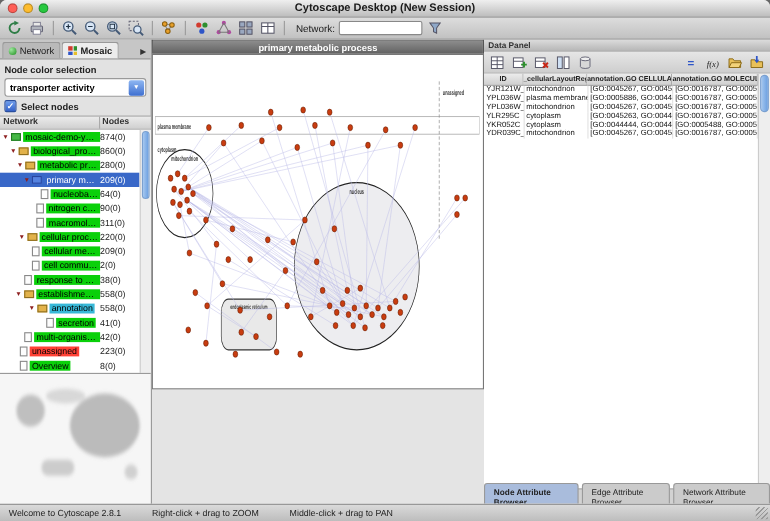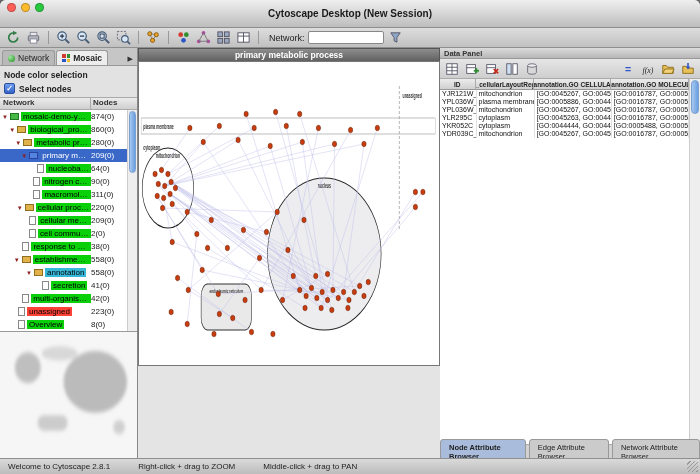--- a/index.html
+++ b/index.html
@@ -1,21 +1,21 @@
 <!DOCTYPE html>
 <html><head>
 <meta charset="utf-8">
 <style>
   * { box-sizing: border-box; margin: 0; padding: 0; }
   body { margin:0; background:#666; font-family:"Liberation Sans",sans-serif; }
   .window { width:700px; height:474px; background:#e4e4e4; border-radius:6px 6px 0 0;
             overflow:hidden; position:relative; display:flex; flex-direction:column; }
 
   
-  .titlebar { height:28px; background:linear-gradient(#efefef,#bdbdbd); border-bottom:1px solid #8e8e8e;
+  .titlebar { height:16px; background:linear-gradient(#efefef,#bdbdbd); border-bottom:1px solid #8e8e8e;
               display:flex; align-items:center; position:relative; flex-shrink:0; }
   .traffic { position:absolute; left:7px; top:3px; display:flex; gap:5px; }
   .light { width:9px; height:9px; border-radius:50%; border:1px solid rgba(0,0,0,.25); }
   .l-red{background:#ff5f57}.l-yel{background:#fdbc2e}.l-grn{background:#28c840}
   .win-title { flex:1; text-align:center; font-size:10px; font-weight:bold; color:#1a1a1a; }
 
   
   .toolbar { height:20px; background:linear-gradient(#dddddd,#c1c1c1); border-bottom:1px solid #8f8f8f;
              display:flex; align-items:center; padding:0 5px; gap:3px; flex-shrink:0; }
   .tbtn { width:17px; height:17px; display:flex; align-items:center; justify-content:center; }
@@ -251,20 +251,24 @@
               <i style="background:#2e55c8"></i>
               <i style="background:#e8c02a"></i>
           </span>
           <span>Mosaic</span>
         </div>
         <span class="tab-scroll">▶</span>
       </div>
 
       <div class="cp-controls">
         <div class="cp-label">Node color selection</div>
+        <div class="dropdown">
+          <span>transporter activity</span>
+          <span class="dd-btn">▼</span>
+        </div>
         <div class="cb-row">
           <span class="checkbox">✓</span>
           <span>Select nodes</span>
         </div>
       </div>
 
       <div class="tree-header">
         <span class="th-net">Network</span>
         <span class="th-nodes">Nodes</span>
       </div>

